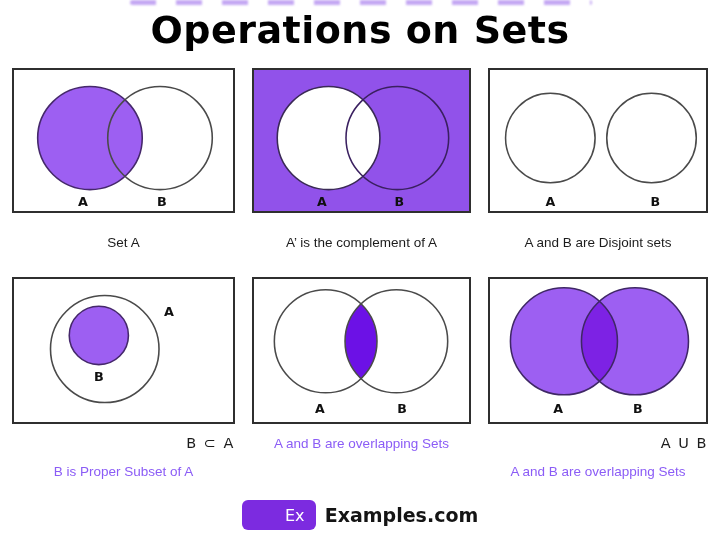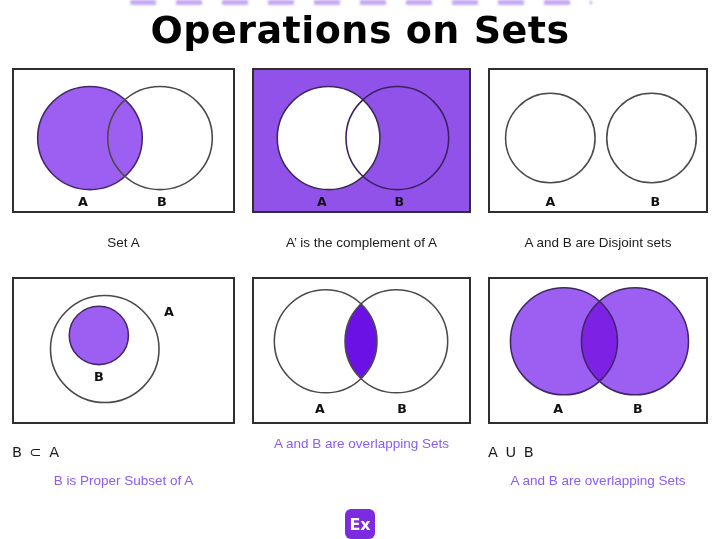--- a/index.html
+++ b/index.html
@@ -24,37 +24,37 @@
   .box{
     height:145px;border:2px solid #2f2f2f;box-sizing:border-box;background:#fff;
   }
   .row2 .box{height:147px;}
   .box svg{display:block;width:100%;height:100%;}
   .caption{
     text-align:center;font-size:13.5px;line-height:16px;color:#1c1c1c;
     margin-top:22px;margin-bottom:26px;
   }
   .symbol{
-    text-align:left;font-family:"DejaVu Sans",sans-serif;
-    font-size:14.5px;line-height:18px;color:#1c1c1c;margin-top:19px;letter-spacing:1.5px;
+    text-align:right;font-family:"DejaVu Sans",sans-serif;
+    font-size:14.5px;line-height:18px;color:#1c1c1c;margin-top:10px;letter-spacing:1.5px;
   }
   .caption2{
     text-align:center;font-size:13.5px;line-height:16px;color:#8b5cf6;margin-top:12px;
   }
   .lbl{
     font-family:"DejaVu Sans",sans-serif;font-weight:700;font-size:13px;
     fill:#101010;text-anchor:middle;
   }
   .footer{
     display:flex;justify-content:center;align-items:center;gap:9px;margin-top:20px;
   }
   .badge{
-    width:30px;height:30px;border-radius:6px;background:#7c2be0;color:#ffffff;
+    width:42px;height:30px;border-radius:6px;background:#7c2be0;color:#ffffff;
     display:flex;align-items:center;justify-content:center;
-    font-family:"DejaVu Sans",sans-serif;font-weight:700;font-size:16px;
+    font-family:"DejaVu Sans",sans-serif;font-weight:400;font-size:16px;padding-left:32px;
   }
   .site{
     font-family:"DejaVu Sans",sans-serif;font-weight:700;font-size:19px;color:#141414;
   }
 </style>
 </head>
 <body>
 
 <div class="artifact"></div>
 
@@ -148,13 +148,14 @@
       </svg>
     </div>
     <div class="symbol">A U B</div>
     <figcaption class="caption2">A and B are overlapping Sets</figcaption>
   </figure>
 
 </div>
 
 <div class="footer">
   <div class="badge">Ex</div>
+  <div class="site">Examples.com</div>
 </div>
 
 </body></html>

